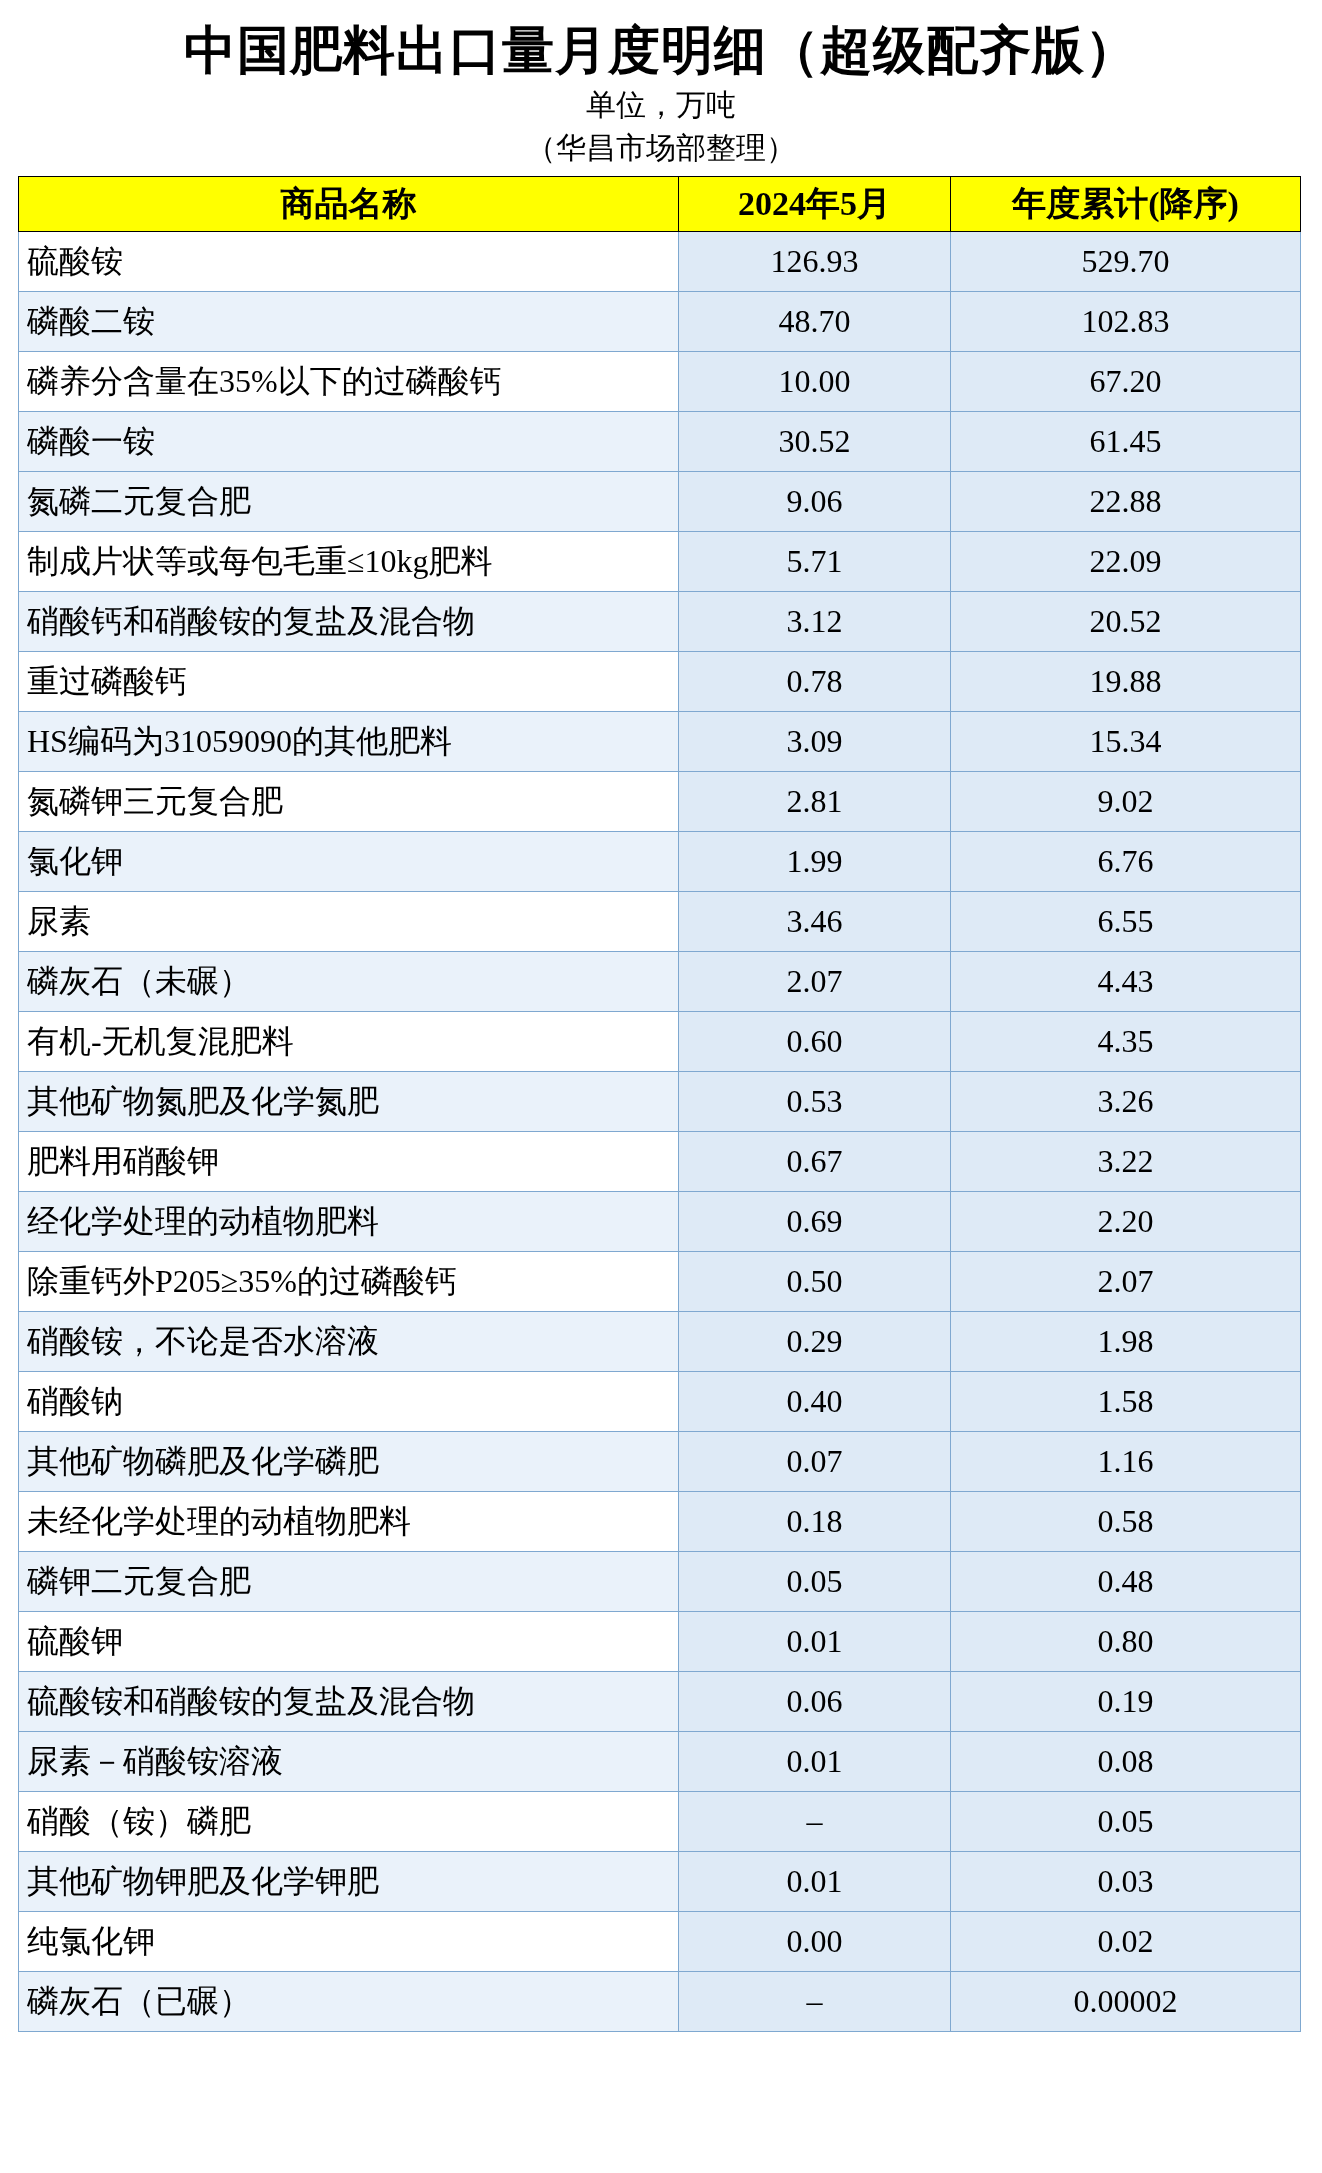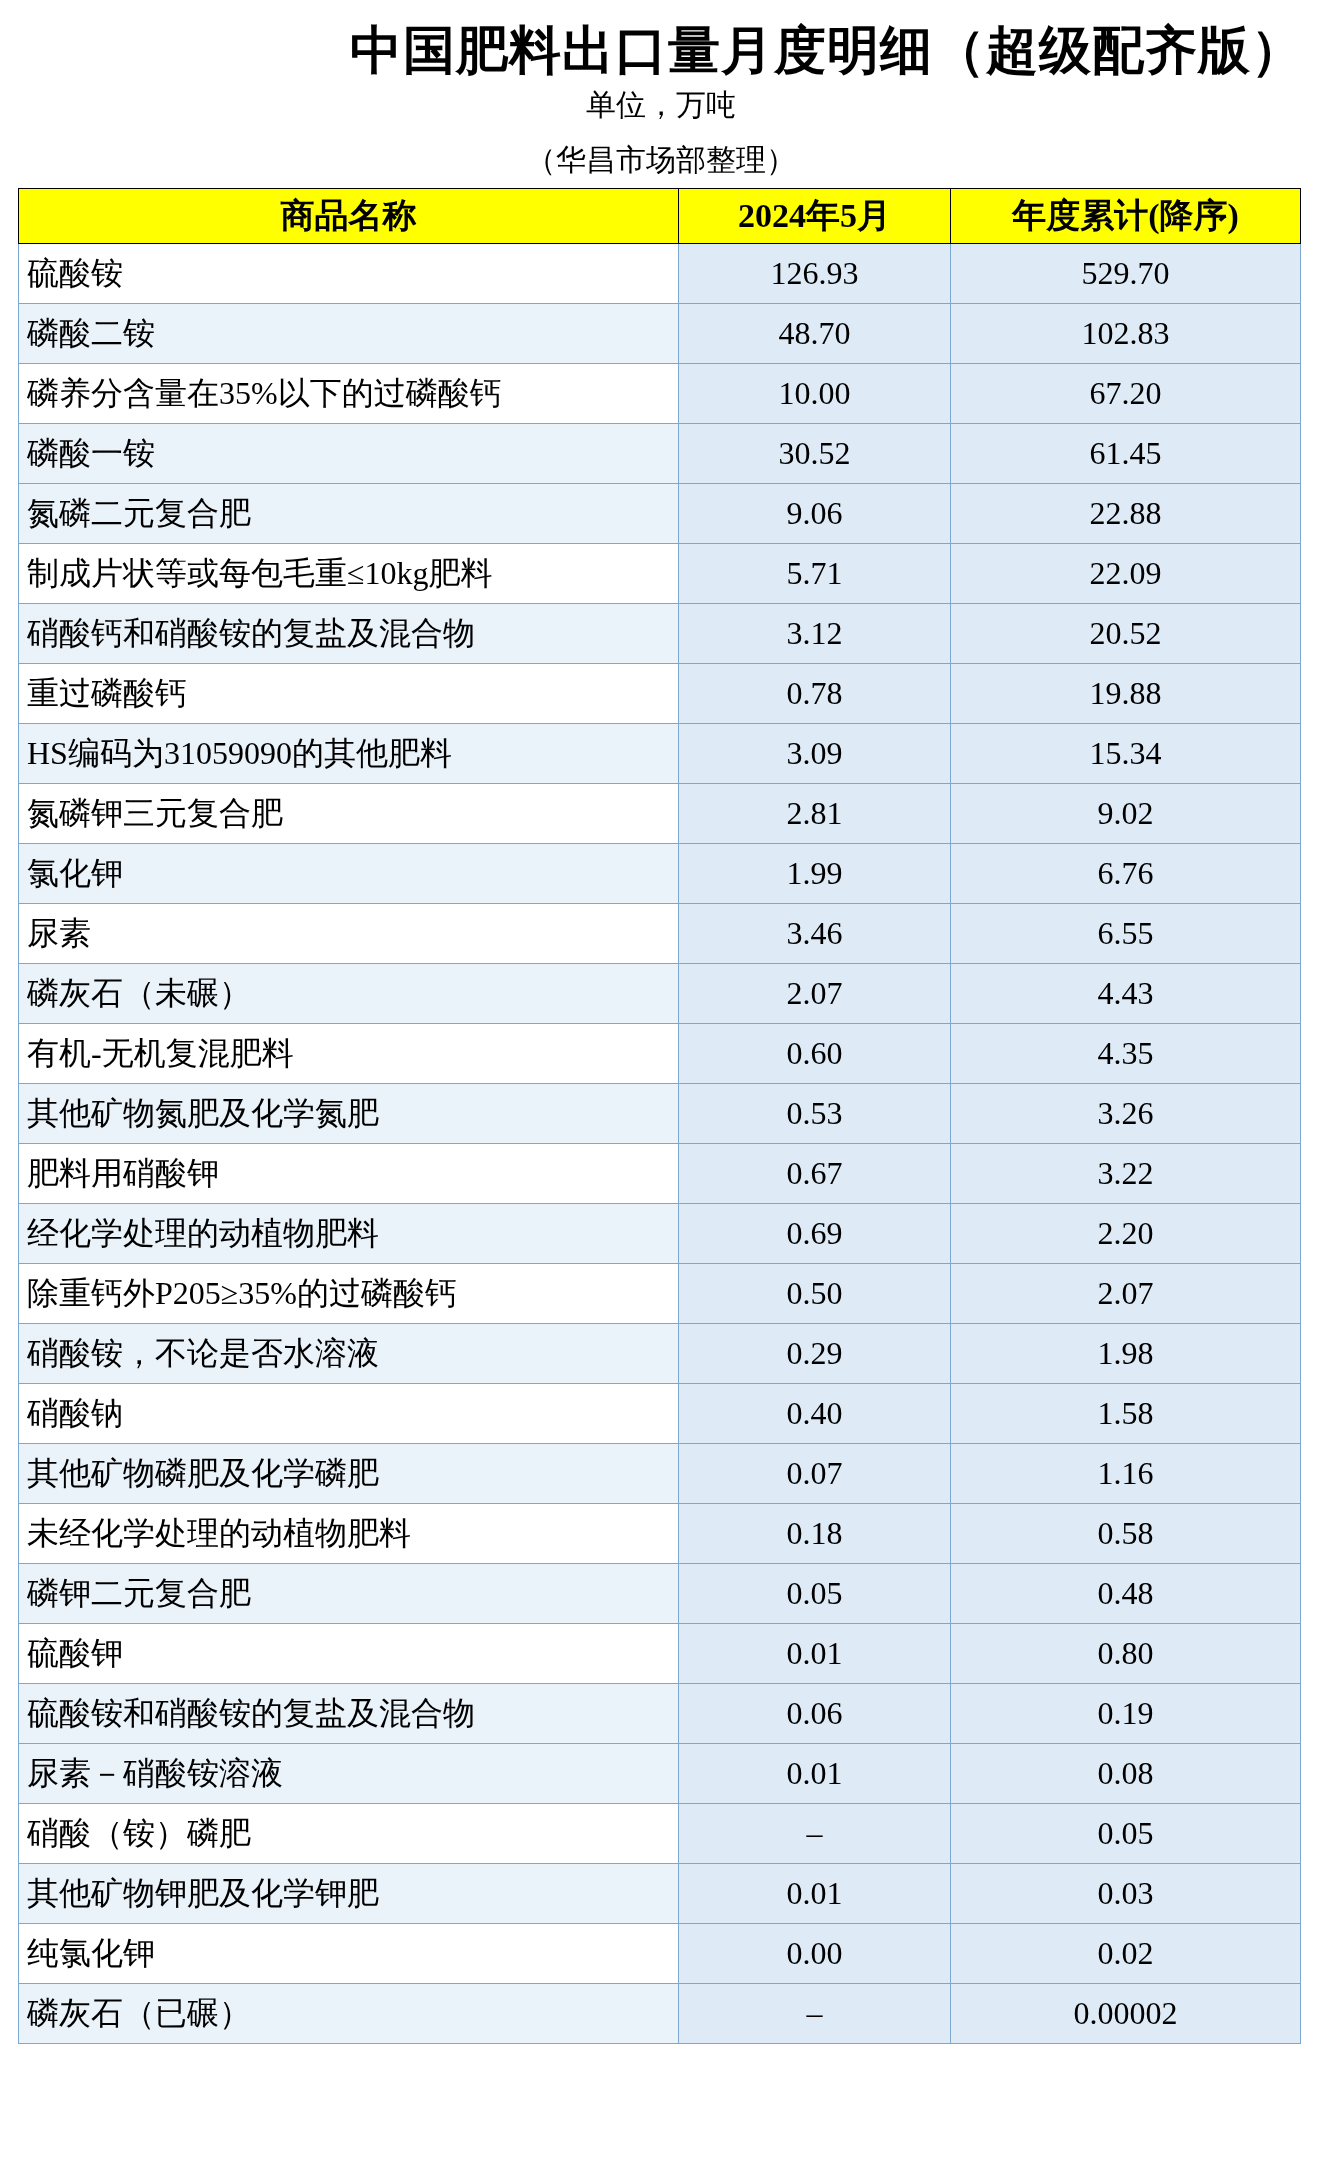--- a/index.html
+++ b/index.html
@@ -12,40 +12,40 @@
     min-height: 2173px;
     font-family: "Liberation Serif", "DejaVu Serif", serif;
     color: #000000;
   }
   .page {
     width: 1322px;
     box-sizing: border-box;
     padding: 14px 18px 0 18px;
   }
   .title {
-    text-align: right;
+    text-align: center;
     font-family: "Liberation Serif", "DejaVu Serif", serif;
     font-weight: bold;
     font-size: 52px;
     letter-spacing: 1px;
     line-height: 1.18;
     margin: 6px 0 2px 0;
     white-space: nowrap;
   }
   .subtitle {
     text-align: center;
     font-size: 30px;
     line-height: 1.35;
     margin: 4px 0 0 0;
   }
   .subtitle2 {
     text-align: center;
     font-size: 30px;
     line-height: 1.35;
-    margin: 14px 0 8px 0;
+    margin: 2px 0 8px 0;
   }
   table.data {
     border-collapse: collapse;
     width: 1282px;
     margin: 6px 0 0 0;
     table-layout: fixed;
     padding-left: 29px;
   }
   table.data col.c0 { width: 660px; }
   table.data col.c1 { width: 272px; }

